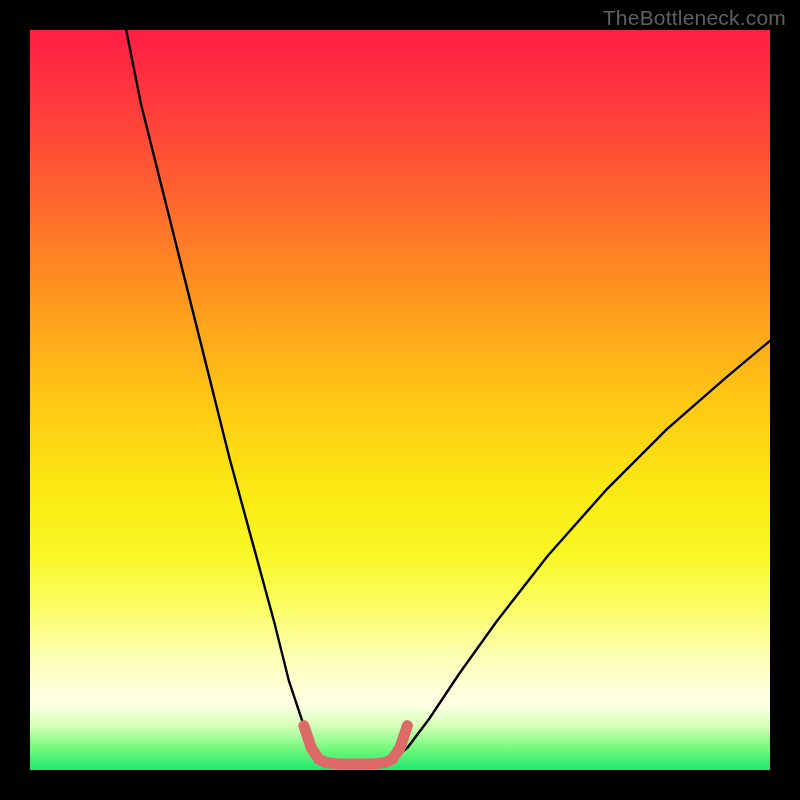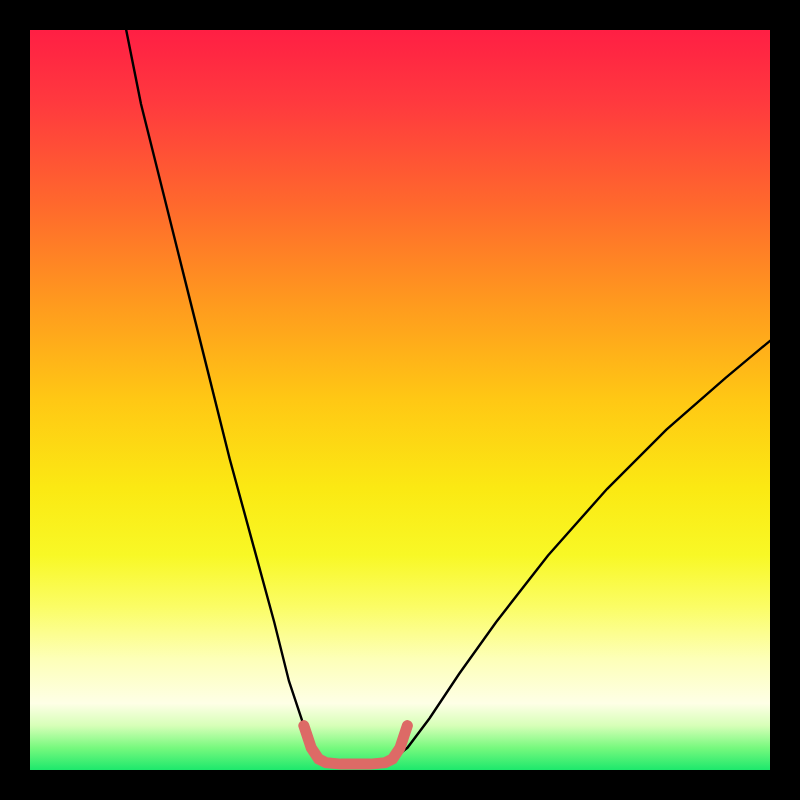--- a/index.html
+++ b/index.html
@@ -56,20 +56,21 @@
     top: 0;
     width: 740px;
     height: 740px;
     overflow: visible;
   }
 </style>
 </head>
 <body>
 
 <div class="frame">
+  <div class="watermark">TheBottleneck.com</div>
   <div class="plot">
     <svg class="curves" viewBox="0 0 740 740">
       <path id="path-left" fill="none" stroke-linecap="round" d="M96.2 0.0 L111.0 74.0 L133.2 162.8 L155.4 251.6 L177.6 340.4 L199.8 429.2 L222.0 510.6 L244.2 592.0 L259.0 651.2 L273.8 695.6 L281.2 717.8 L288.6 728.9" stroke="#000000" stroke-width="2.4"></path>
       <path id="path-right" fill="none" stroke-linecap="round" d="M362.6 728.9 L377.4 717.8 L399.6 688.2 L429.2 643.8 L466.2 592.0 L518.0 525.4 L577.2 458.8 L636.4 399.6 L695.6 347.8 L740.0 310.8" stroke="#000000" stroke-width="2.4"></path>
       <path id="path-bottom" fill="none" stroke-linecap="round" d="M288.6 728.9 L296.0 732.6 L310.8 734.1 L325.6 734.1 L340.4 734.1 L355.2 732.6 L362.6 728.9" stroke="#000000" stroke-width="2.4"></path>
       <path id="path-hl" fill="none" stroke-linecap="round" d="M273.8 695.6 L281.2 717.8 L288.6 728.9 L296.0 732.6 L310.8 734.1 L325.6 734.1 L340.4 734.1 L355.2 732.6 L362.6 728.9 L370.0 717.8 L377.4 695.6" stroke="#dd6a66" stroke-width="11"></path>
     </svg>
   </div>
 </div>
 

